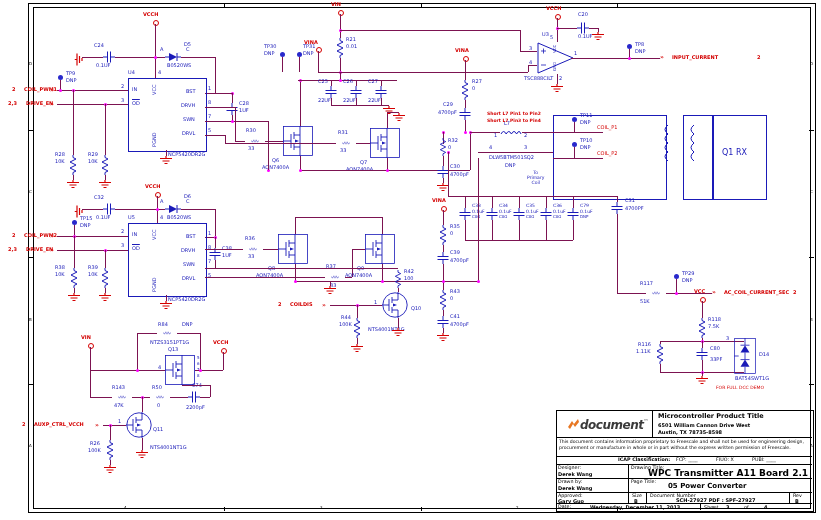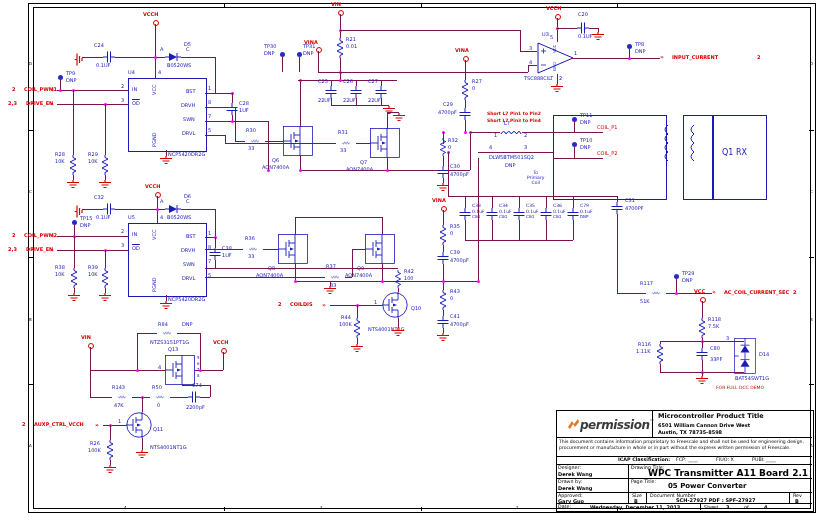--- a/index.html
+++ b/index.html
@@ -812,21 +812,21 @@
   <div class="bl" style="left:556px;top:478px;width:256px;height:1px"></div>
   <div class="bl" style="left:556px;top:492px;width:256px;height:1px"></div>
   <div class="bl" style="left:646px;top:492px;width:1px;height:11px"></div>
   <div class="bl" style="left:789px;top:492px;width:1px;height:11px"></div>
   <div class="bl" style="left:556px;top:503px;width:256px;height:1px"></div>
   <div class="bl" style="left:700px;top:503px;width:1px;height:7px"></div>
 
   <div class="tb" style="left:566px;top:414px">
     <svg style="width:14px;height:14px;vertical-align:-3px" viewBox="0 0 14 14">
         <path d="M2 9 6 3 8 6 12 1 13 4 9 9 7 6 4 11Z" fill="#e87722"></path>
-      </svg><span class="logo-txt">permission</span><span style="font-size:5px;color:#3a3a3a;vertical-align:6px">™</span>
+      </svg><span class="logo-txt">document</span><span style="font-size:5px;color:#3a3a3a;vertical-align:6px">™</span>
   </div>
   <span class="tb b" style="left:658px;top:412px;font-size:6.5px">Microcontroller Product Title</span>
   <span class="tb b" style="left:658px;top:422px;font-size:5px">6501 William Cannon Drive West</span>
   <span class="tb b" style="left:658px;top:429px;font-size:5px">Austin, TX 78735-8598</span>
   <span class="tb" style="left:559px;top:439px;width:250px;font-size:4.6px;line-height:1.4">This document contains information proprietary to Freescale  and shall not be used for engineering design, procurement or manufacture in whole or in part without the express written permission of Freescale.</span>
   <span class="tb b" style="left:618px;top:457px;font-size:4.8px">ICAP Classification:</span>
   <span class="tb" style="left:676px;top:457px;font-size:4.8px">FCP:  ____</span>
   <span class="tb" style="left:716px;top:457px;font-size:4.8px">FIUO:  X</span>
   <span class="tb" style="left:752px;top:457px;font-size:4.8px">PUBI:  ____</span>
   <span class="tb" style="left:558px;top:465px;font-size:4.8px">Designer:</span>

